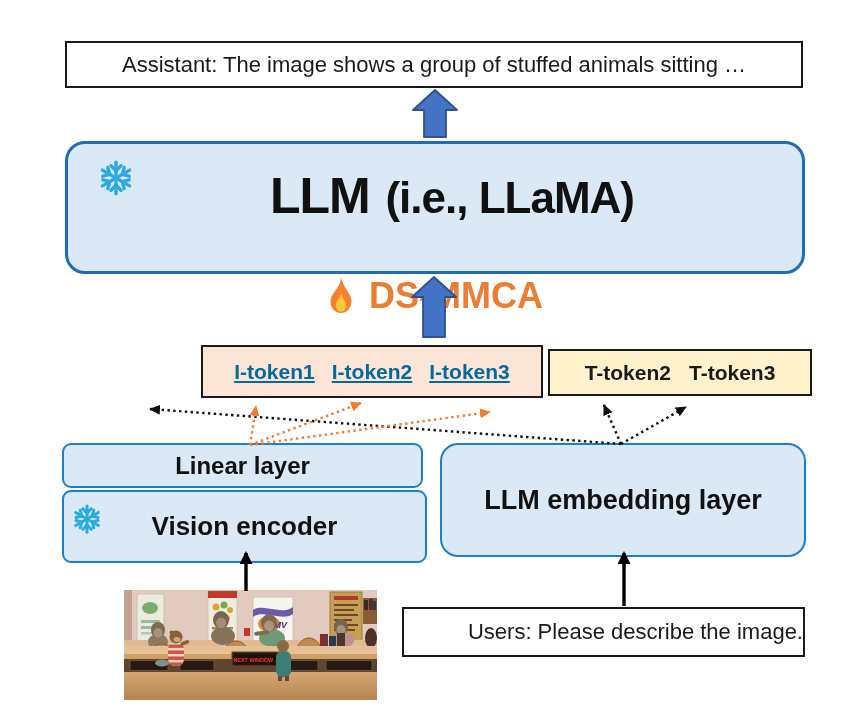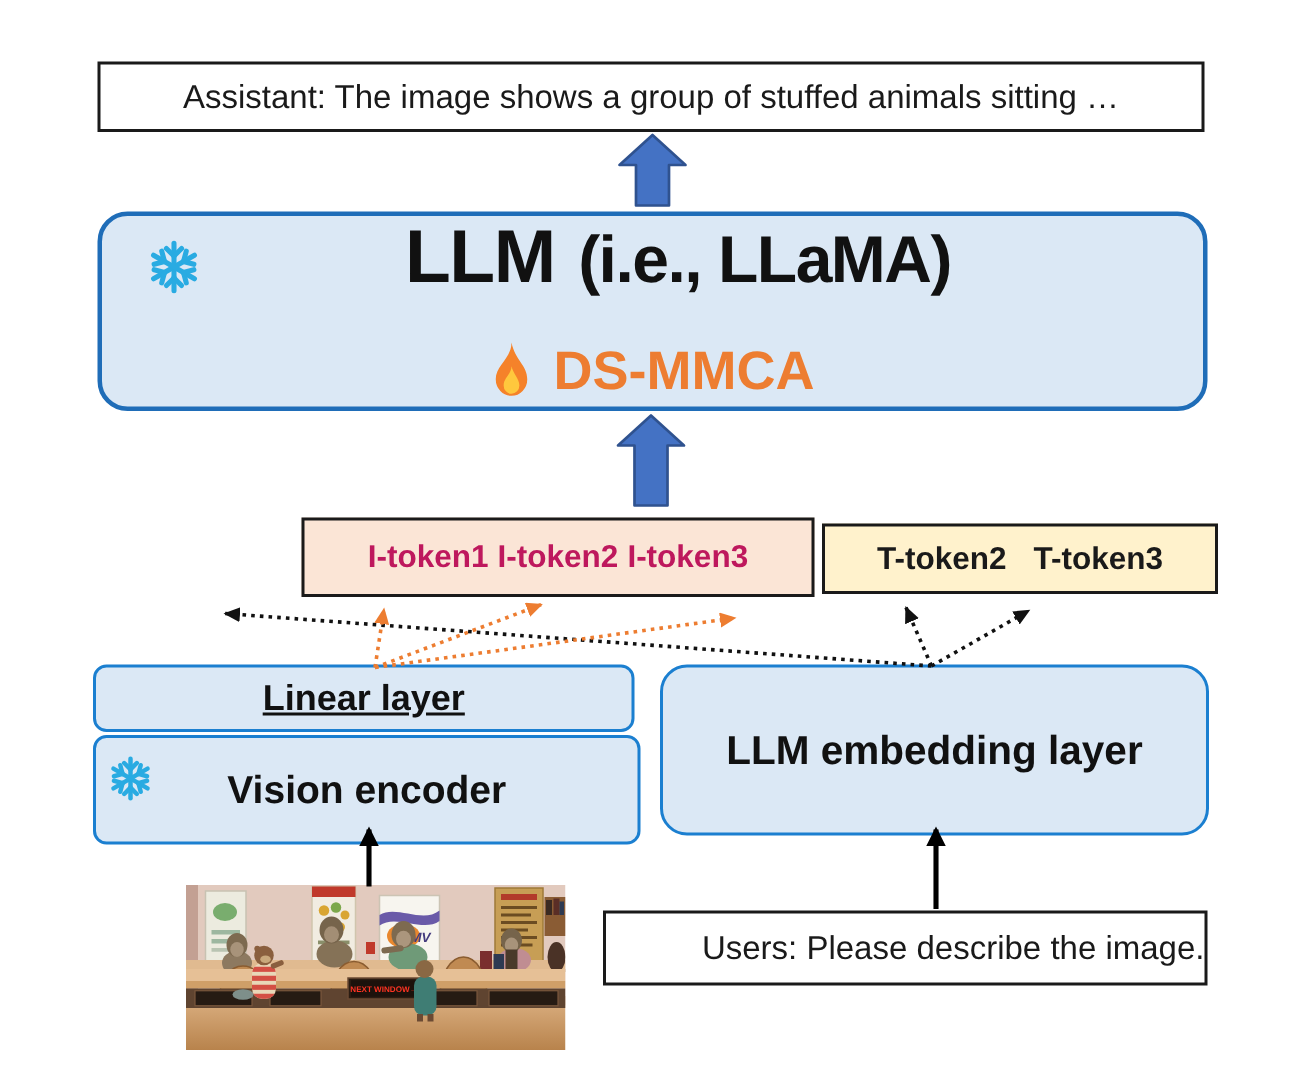--- a/index.html
+++ b/index.html
@@ -9,39 +9,39 @@
   }
   .abs{position:absolute;box-sizing:border-box;}
   .plainbox{
     background:#fff;border:2px solid #1a1a1a;display:flex;align-items:center;justify-content:center;
     font-size:22px;color:#1a1a1a;white-space:nowrap;
   }
   .llm-box{
     left:65px;top:141px;width:740px;height:133px;background:#dbe8f5;
     border:3px solid #1f6db8;border-radius:20px;text-align:center;
   }
-  .llm-title{margin-top:10px;line-height:35px;white-space:nowrap;margin-left:34px;}
+  .llm-title{margin-top:10px;line-height:84px;white-space:nowrap;margin-left:34px;}
   .llm-title .main{font-size:50px;font-weight:bold;letter-spacing:-1px;}
   .llm-title .paren{font-size:44px;font-weight:bold;letter-spacing:-1px;}
   .adapter-line{margin-top:20px;display:flex;align-items:center;justify-content:center;gap:14px;height:52px;}
   .adapter-label{font-size:36px;font-weight:bold;color:#ED7D31;letter-spacing:0px;}
   .snow-llm{position:absolute;left:30px;top:16px;}
   .concat-label{left:300px;top:327px;width:515px;text-align:right;font-size:21px;color:#1a1a1a;white-space:nowrap;}
   .tokenbox{
     border:2px solid #1a1a1a;display:flex;align-items:center;justify-content:center;
     font-weight:bold;font-size:21px;color:#1a1a1a;gap:16px;white-space:nowrap;
   }
   .t1{left:62px;top:348px;width:139px;height:48px;background:#fff2cc;}
-  .itok{left:201px;top:345px;width:342px;height:53px;background:#fbe5d6;color:#be185d;gap:6px;}
+  .itok{left:201px;top:345px;width:342px;height:53px;background:#fbe5d6;color:#0369a1;gap:17px;text-decoration:underline;}
   .t23{left:548px;top:349px;width:264px;height:47px;background:#fff2cc;gap:18px;}
   .modbox{
     background:#dbe8f5;border:2.5px solid #1b7fd0;display:flex;align-items:center;justify-content:center;
     font-weight:bold;color:#111;white-space:nowrap;
   }
-  .linear{left:62px;top:443px;width:361px;height:45px;border-radius:9px;font-size:24px;text-decoration:underline;}
+  .linear{left:62px;top:443px;width:361px;height:45px;border-radius:9px;font-size:24px;}
   .vision{left:62px;top:490px;width:365px;height:73px;border-radius:9px;font-size:26px;}
   .embed{left:440px;top:443px;width:366px;height:114px;border-radius:18px;font-size:27px;}
   .snow-vision{position:absolute;left:8px;top:12px;}
   .assistant{left:65px;top:41px;width:738px;height:47px;}
   .users{left:402px;top:607px;width:403px;height:50px;justify-content:flex-end;}
   .dmv{left:124px;top:590px;width:253px;height:110px;}
   svg.overlay{position:absolute;left:0;top:0;width:866px;height:722px;pointer-events:none;}
 </style>
 </head>
 <body>

